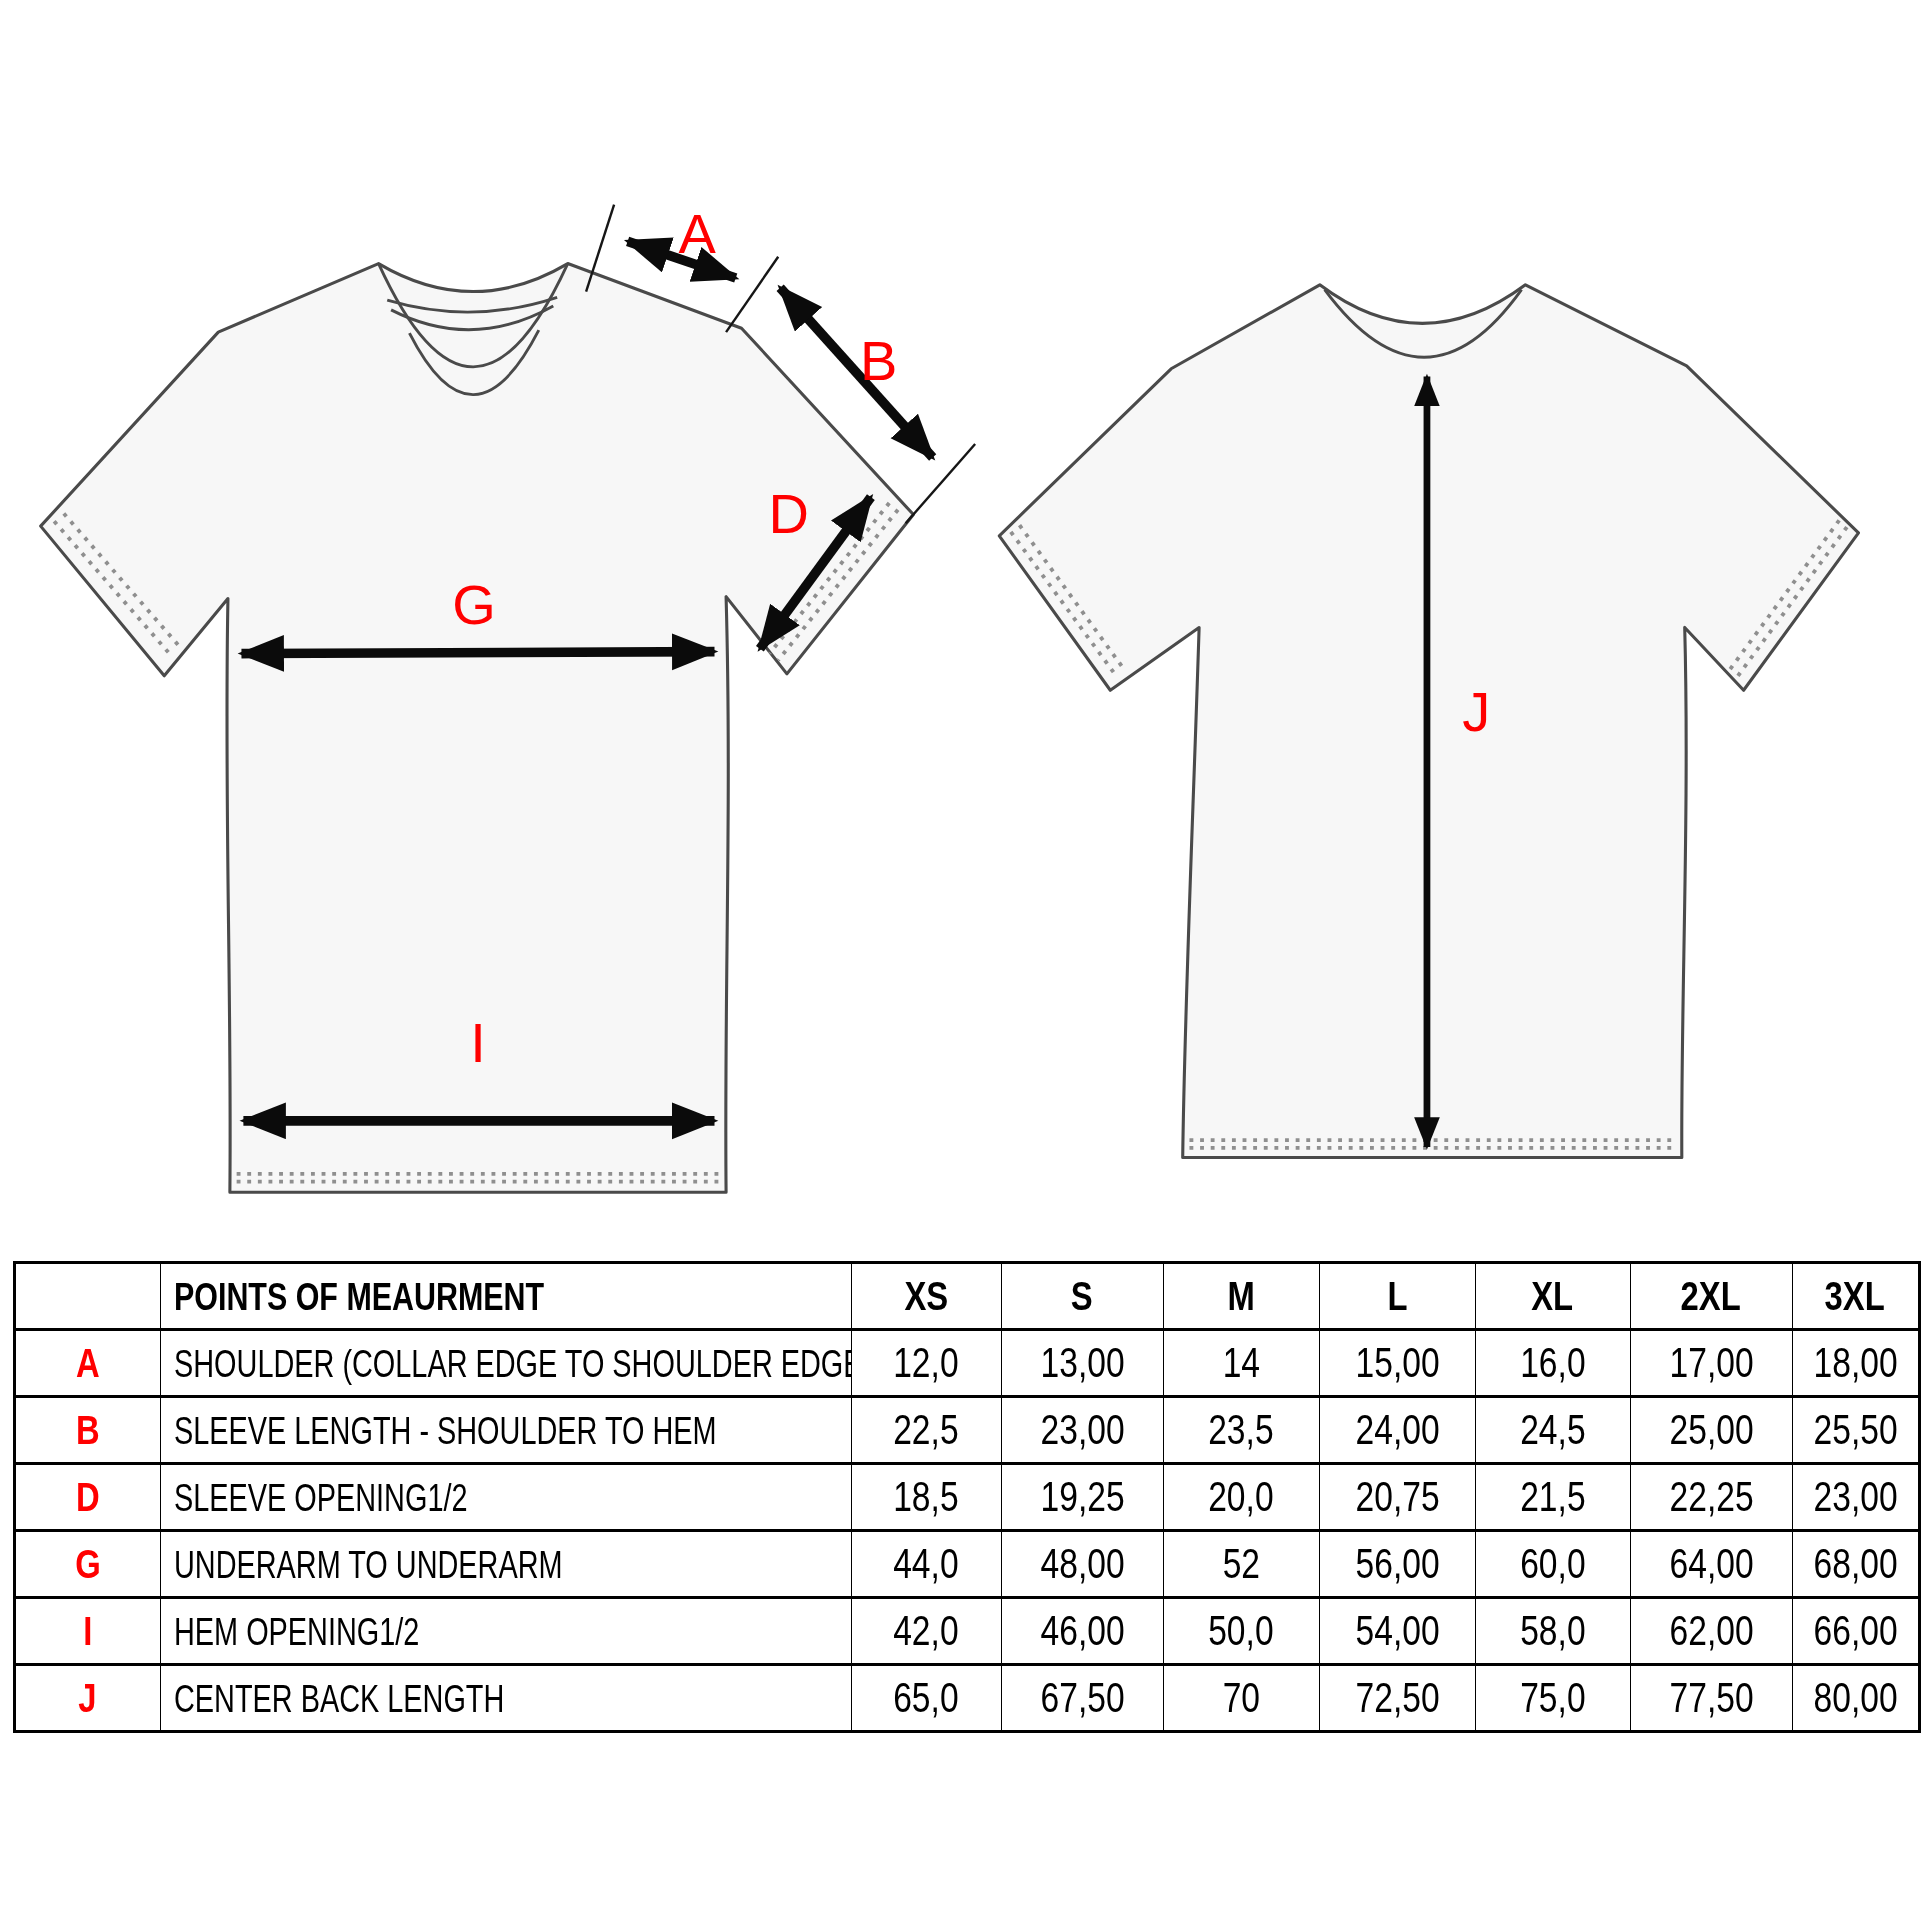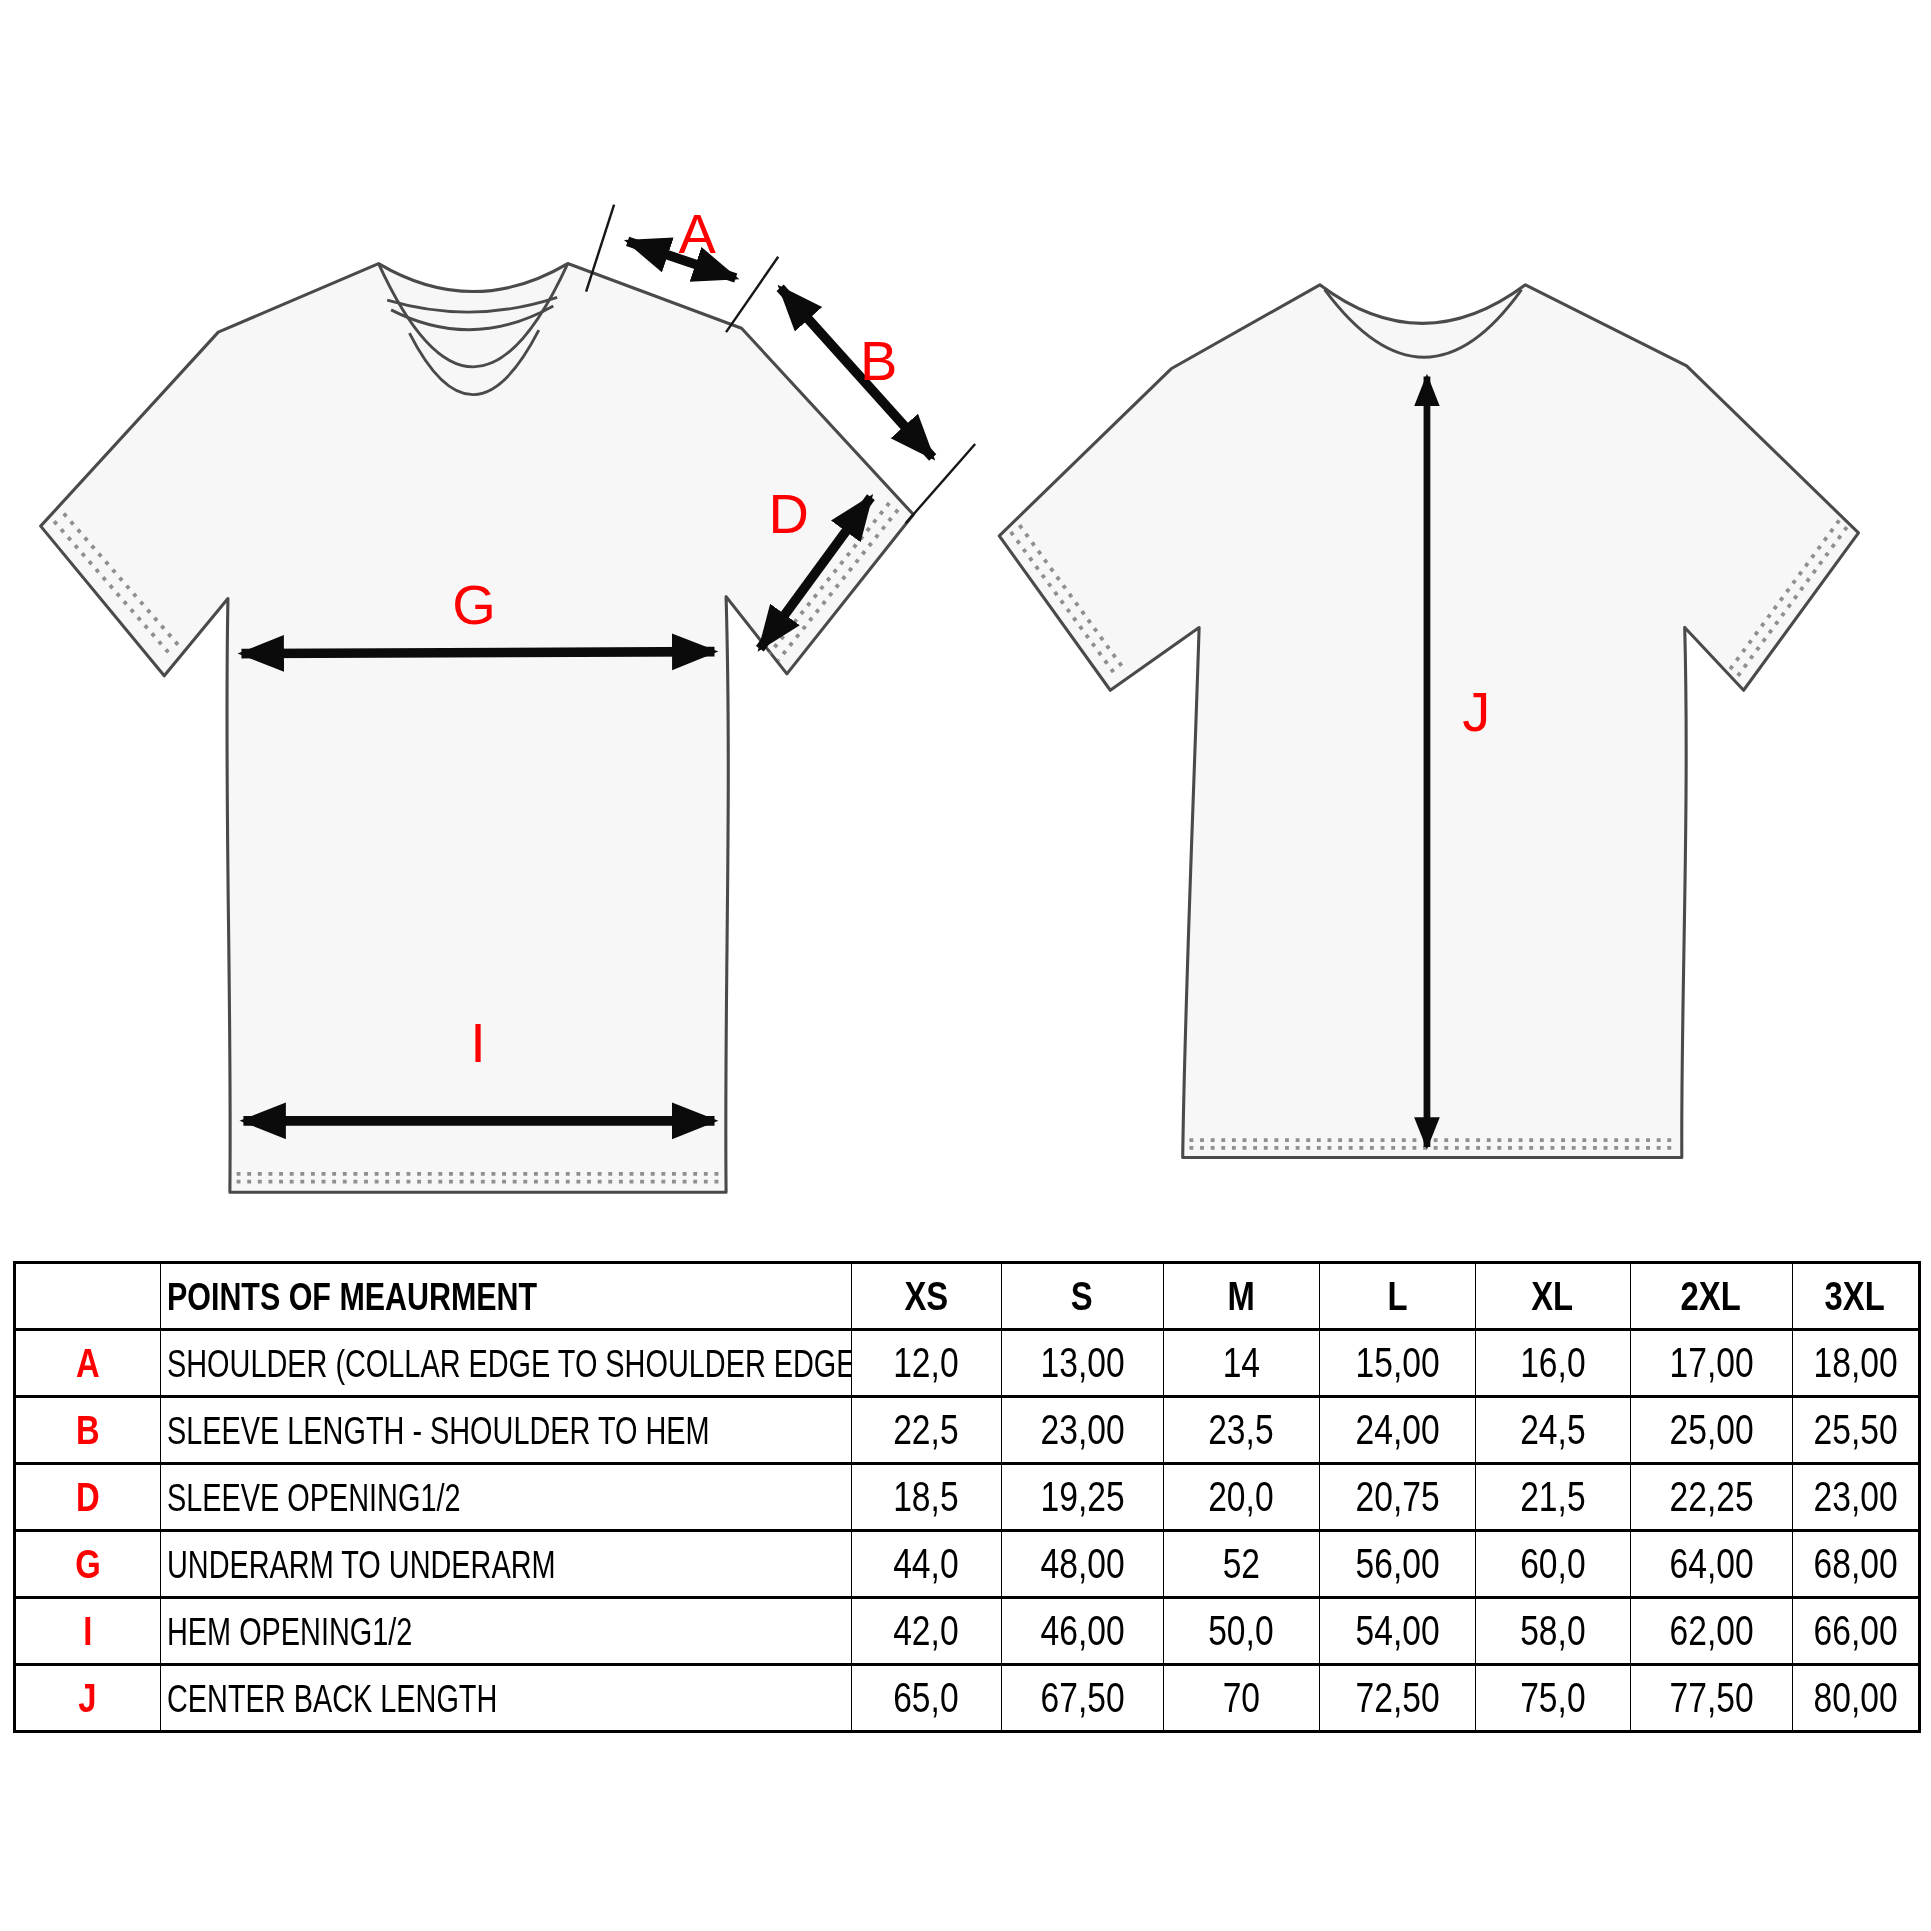--- a/index.html
+++ b/index.html
@@ -24,21 +24,21 @@
   .size-chart th, .size-chart td {
     border-left:1.9px solid #000; border-right:1.9px solid #000;
     border-top:3.9px solid #000; border-bottom:3.9px solid #000;
     padding:0; text-align:center; vertical-align:middle;
     height:64px; line-height:1; overflow:hidden; white-space:nowrap;
   }
   .cell-inner   { display:inline-block; transform:scaleX(0.80); }
   .num-text     { font-size:42px; font-weight:normal; }
   .head-text    { font-size:41px; font-weight:bold; }
   .letter-text  { font-size:41px; font-weight:bold; color:var(--accent-red,#ff0000); }
-  td.name-cell, th.name-cell { text-align:left; padding-left:6px; }
+  td.name-cell, th.name-cell { text-align:left; padding-left:13px; }
   .name-text      { display:inline-block; font-size:39px; transform:scaleX(0.74); transform-origin:0 50%; }
   .head-name-text { display:inline-block; font-size:39px; font-weight:bold; transform:scaleX(0.78); transform-origin:0 50%; }
 </style>
 </head>
 <body>
 
 <div class="stage">
 
   <svg class="diagram" width="1931" height="1255" viewBox="0 0 2000 1300" xmlns="http://www.w3.org/2000/svg">
     <defs>

